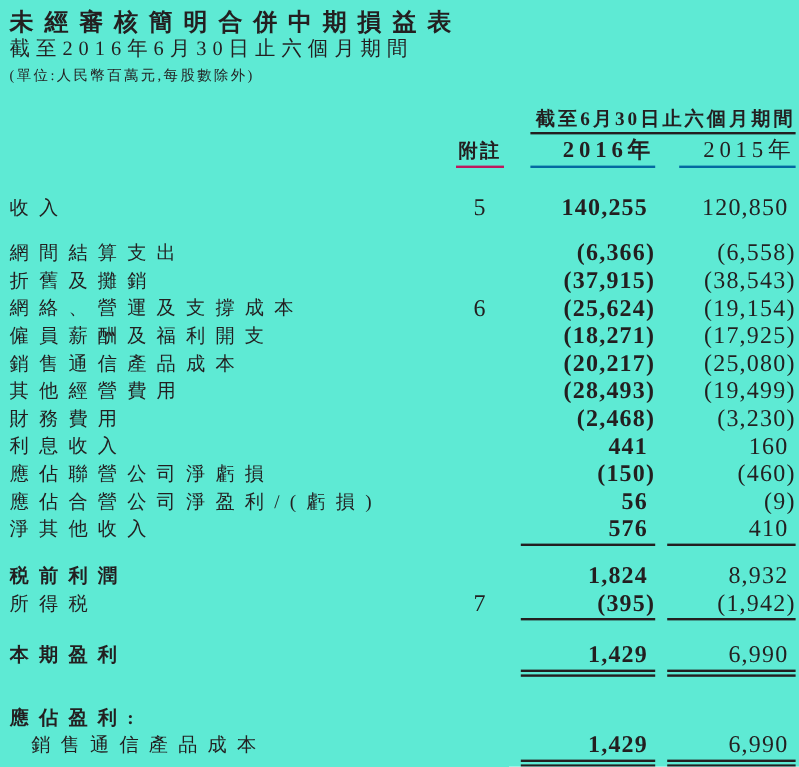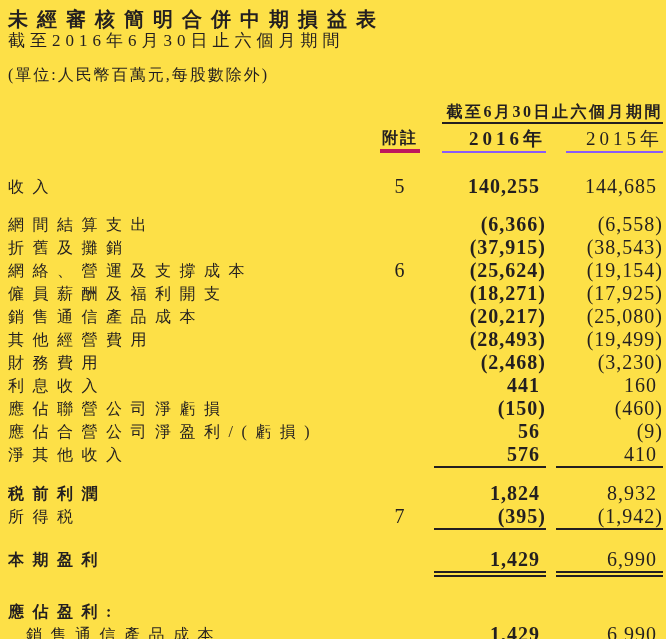--- a/index.html
+++ b/index.html
@@ -1,53 +1,53 @@
 <!DOCTYPE html>
 <html lang="zh-Hant"><head>
 <meta charset="utf-8">
 <style>
   html,body{margin:0;padding:0;background:#ffffff;}
   .page{
     position:relative;
     width:666px;height:639px;
     box-sizing:border-box;
     padding:8px 3px 0 8px;
-    background:#fde047;
+    background:#5eead4;
     color:#231f20;
     font-family:"Liberation Serif","DejaVu Serif",serif;
     overflow:hidden;
   }
   
   .title{font-size:20px;font-weight:bold;letter-spacing:9px;line-height:22px;white-space:nowrap;}
   .period{font-size:17px;letter-spacing:5px;line-height:18px;margin-top:2px;white-space:nowrap;}
-  .unitline{font-size:16px;letter-spacing:2px;line-height:18px;margin-top:16px;white-space:nowrap;}
+  .unitline{font-size:12px;letter-spacing:2px;line-height:18px;margin-top:4px;white-space:nowrap;}
 
   
   .trow{display:flex;box-sizing:border-box;}
   .cell{box-sizing:border-box;}
   .labelcell{flex:1;min-width:0;}
   .notecell{width:56px;text-align:center;}
   .c1{width:118px;text-align:right;}
   .c2{width:117px;text-align:right;}
 
   
   .hrowA{margin-top:18px;}
   .spancell{width:235px;}
   .spaninner{
     margin-left:14px;border-bottom:2px solid #231f20;
     text-align:right;font-weight:bold;font-size:16px;letter-spacing:2.5px;
     line-height:19px;padding-bottom:1px;white-space:nowrap;
   }
   .hrowB{margin-top:5px;align-items:flex-end;}
   .noteh{
     display:inline-block;font-weight:bold;font-size:16px;letter-spacing:2px;
-    line-height:17px;padding:0 2px 3px 2px;border-bottom:4px solid #be185d;white-space:nowrap;
+    line-height:17px;padding:0 2px 3px 2px;border-bottom:2px solid #be185d;white-space:nowrap;
   }
   .yearwrap{
-    border-bottom:2px solid #8b5cf6;text-align:right;
+    border-bottom:2px solid #0369a1;text-align:right;
     padding-bottom:4px;line-height:17px;font-size:19px;letter-spacing:4px;white-space:nowrap;
   }
   .yw1{margin-left:14px;font-weight:bold;}
   .yw2{margin-left:20px;}
 
   
   .tbody{margin-top:22px;font-family:Liberation Serif, serif;}
   .drow .cell{height:23px;line-height:23px;white-space:nowrap;overflow:visible;}
   .drow .labelcell{font-size:16px;letter-spacing:8.5px;overflow:hidden;}
   .bold{font-weight:bold;}
@@ -93,21 +93,21 @@
         <div class="yearwrap yw2">2015年</div>
       </div>
     </div>
   </div>
 
   <div class="tbody" id="tbody">
       <div class="trow drow">
         <div class="cell labelcell">收入</div>
         <div class="cell notecell num">5</div>
         <div class="cell c1 num np">140,255</div>
-        <div class="cell c2 num np">144,685</div>
+        <div class="cell c2 num np">120,850</div>
       </div>
       <div class="spacer" style="height: 15px;"></div>
       <div class="trow drow">
         <div class="cell labelcell">網間結算支出</div>
         <div class="cell notecell num"></div>
         <div class="cell c1 num">(6,366)</div>
         <div class="cell c2 num">(6,558)</div>
       </div>
       <div class="trow drow">
         <div class="cell labelcell">折舊及攤銷</div>

